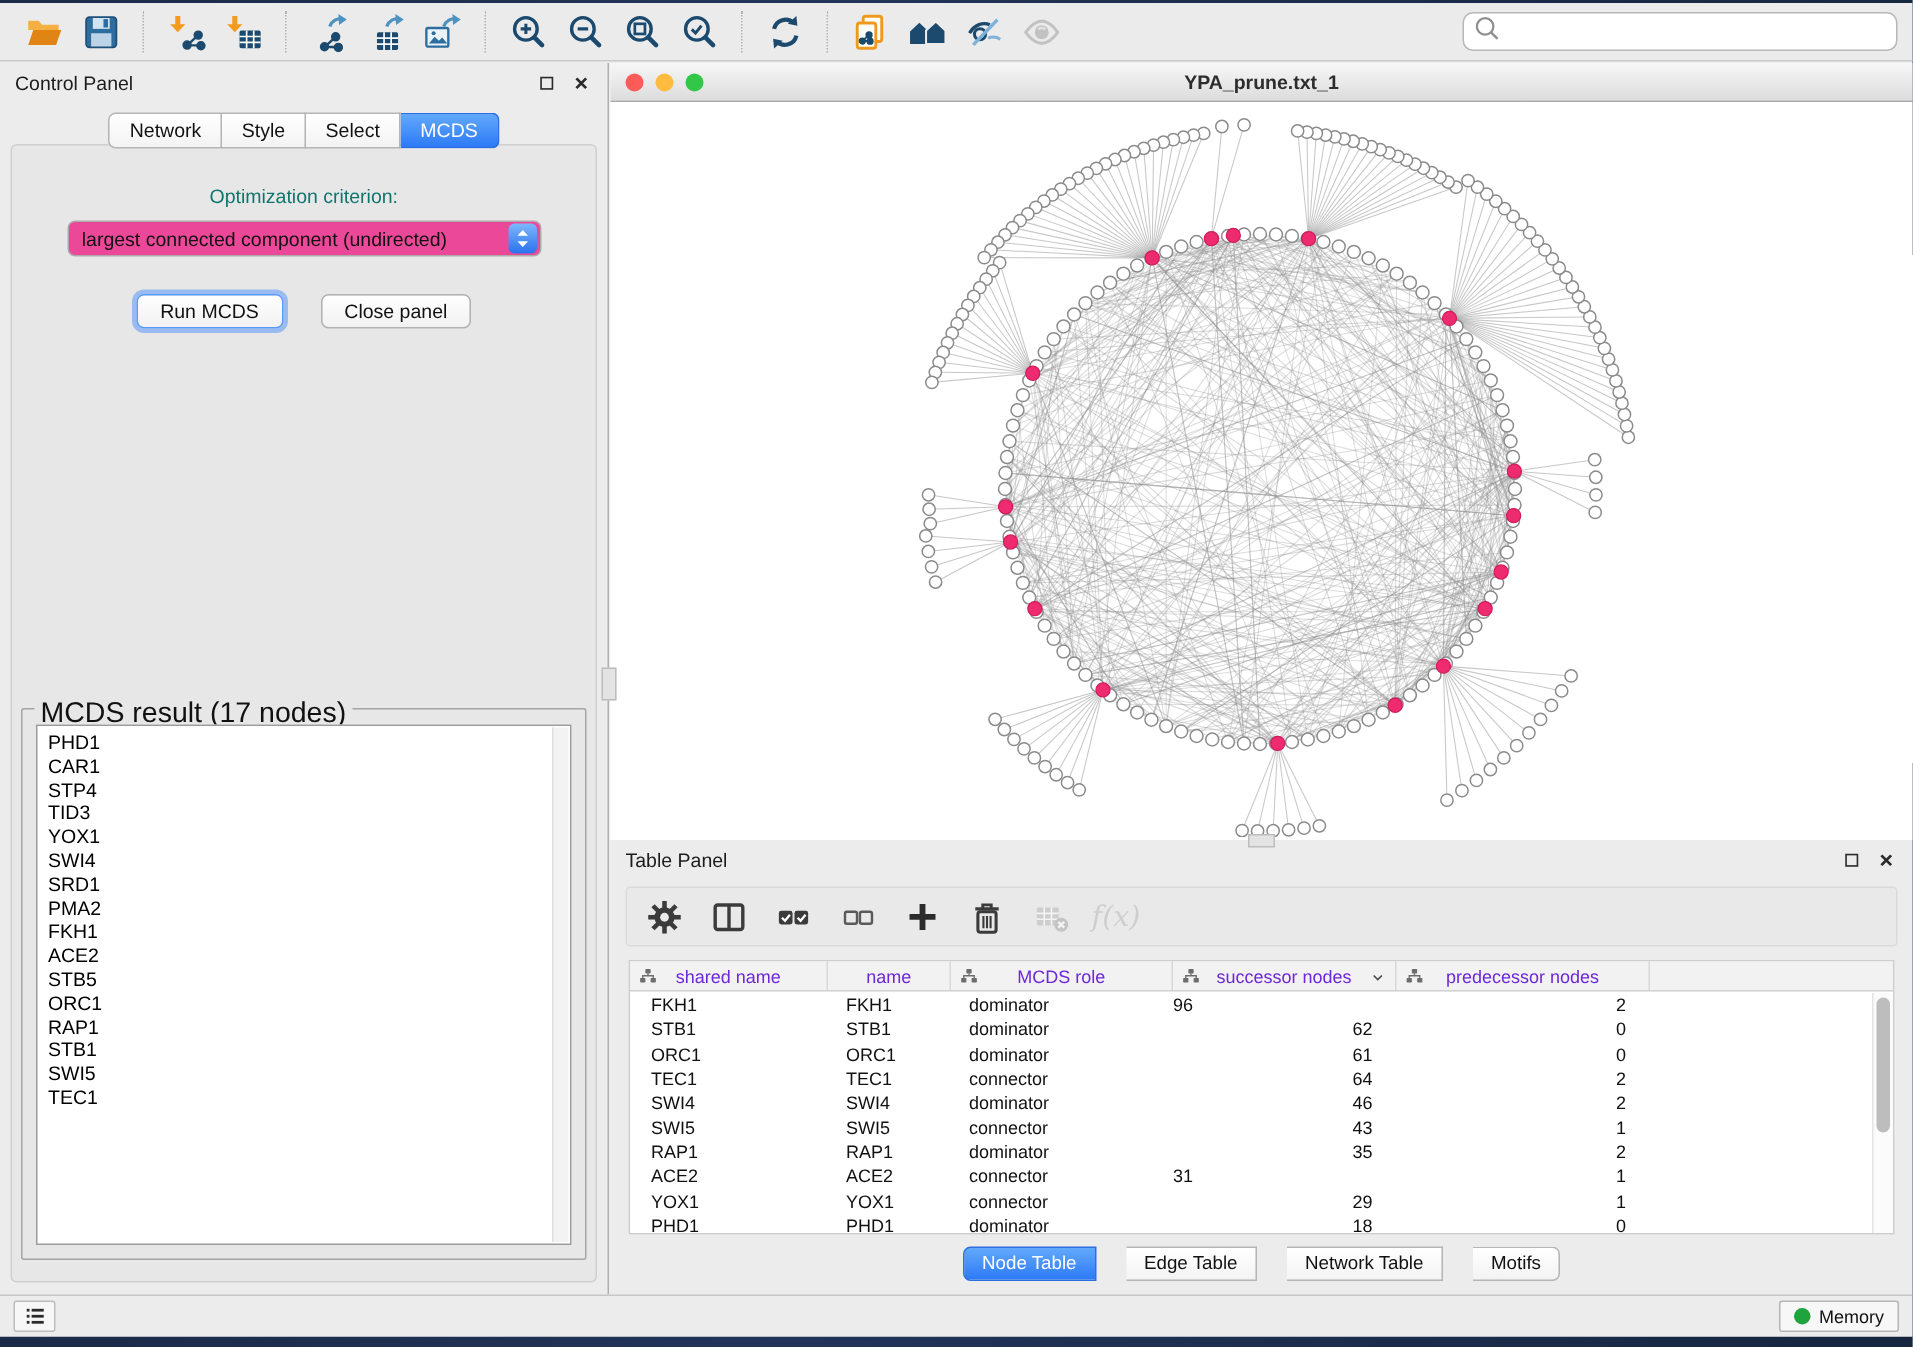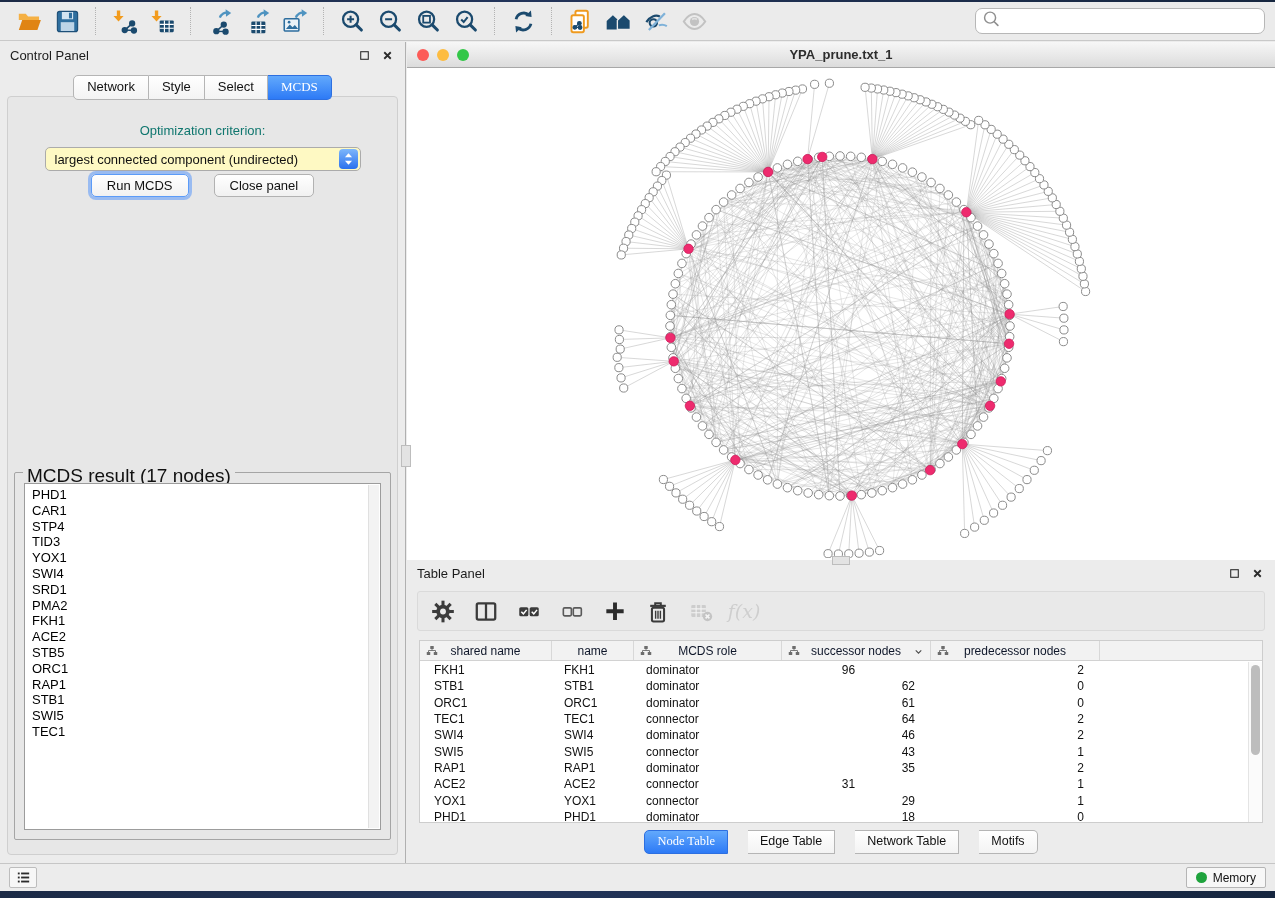--- a/index.html
+++ b/index.html
@@ -24,30 +24,30 @@
   .control-panel { position:absolute; top:40px; left:0; width:406px; bottom:28px;
                    background:#ececec; border-right:1px solid #b0b0b0; }
   .panel-head { height:26px; display:flex; align-items:center; padding:0 10px; font-size:13px; color:#1c1c1c; }
   .panel-head .ph-icons { margin-left:auto; display:flex; gap:8px; }
   .panel-head .ph-icons span { width:15px; height:15px; display:flex; align-items:center; justify-content:center; cursor:pointer; }
   .cp-tabs { position:absolute; top:33px; left:0; width:100%; display:flex; justify-content:center; z-index:2; }
   .seg-tab { padding:3px 13px 4px; font-size:13px; background:linear-gradient(#ffffff,#f3f3f3);
              border:1px solid #b5b5b5; border-left:none; color:#111; cursor:pointer; }
   .seg-tab:first-child { border-left:1px solid #b5b5b5; border-radius:5px 0 0 5px; }
   .seg-tab:last-child { border-radius:0 5px 5px 0; }
-  .seg-tab.active { background:linear-gradient(#62a9fc,#2d7af6); color:#fff; border-color:#2d6fe0;font-family:Liberation Serif, serif; }
+  .seg-tab.active { background:linear-gradient(#62a9fc,#2d7af6); color:#fff; border-color:#2d6fe0; }
   .cp-body { position:absolute; top:54px; left:7px; right:7px; bottom:8px; background:#e7e7e7;
              border:1px solid #cfcfcf; border-radius:4px; }
   .opt-label { margin-top:26px; text-align:center; font-size:13px; color:#0f766e; }
-  .cp-select { margin:9px auto 0; width:316px; height:24px; background:#fef9c3; border:1px solid #ababab;
+  .cp-select { margin:9px auto 0; width:316px; height:24px; background:#ec4899; border:1px solid #ababab;
                border-radius:5px; display:flex; align-items:center; cursor:pointer; }
   .cp-select .sel-text { flex:1; font-size:13px; padding:0 9px; color:#111; white-space:nowrap; }
   .stepper { width:19px; height:20px; margin-right:2px; border-radius:4px;
              background:linear-gradient(#7db7fb,#2a71ee); display:flex; align-items:center; justify-content:center; }
-  .btn-row { margin-top:3px; display:flex; justify-content:center; gap:25px; }
+  .btn-row { margin-top:25px; display:flex; justify-content:center; gap:25px; }
   .mac-btn { height:23px; padding:0 15px; font-size:13px; color:#111; background:linear-gradient(#ffffff,#f1f1f1);
              border:1px solid #b2b2b2; border-radius:5px; cursor:pointer; }
   .mac-btn.focused { box-shadow:0 0 0 3px rgba(89,152,250,.55); border-color:#5b9bf8; }
   .mcds-fieldset { position:absolute; left:6px; right:6px; top:375px; bottom:14px;
                    border:1px solid #a5a5a5; border-radius:2px; }
   .mcds-legend { position:absolute; top:-8px; left:8px; background:#e7e7e7; padding:0 4px; font-size:19px; color:#111; }
   .mcds-list { position:absolute; inset:10px 9px 9px 9px; background:#fff; border:1px solid #9c9c9c;
                padding:3px 0 0 7px; font-size:13px; line-height:15.8px; color:#000; overflow:hidden; }
   .mcds-scroll { position:absolute; top:1px; bottom:1px; right:1px; width:11px; background:#f3f3f3; border-left:1px solid #e0e0e0; }
 
@@ -66,21 +66,21 @@
 
   
   .table-panel { position:absolute; top:558px; left:407px; right:0; bottom:28px; background:#ececec; }
   .tp-toolbar { margin:5px 10px 0; height:40px; background:#e9e9e9; border:1px solid #dadada; border-radius:3px;
                 display:flex; align-items:center; padding:0 12px; gap:17px; }
   .tp-tool { width:26px; height:26px; display:flex; align-items:center; justify-content:center; cursor:pointer; }
   .fx-label { font-family:"DejaVu Serif", serif; font-style:italic; font-size:19px; color:#b5b5b5; }
   .tp-table { position:absolute; top:80px; left:12px; right:12px; height:183px; background:#fff;
               border:1px solid #cdcdcd; }
   .thead { display:flex; height:20px; background:#f2f2f2; border-bottom:1px solid #d2d2d2; }
-  .th { position:relative; display:flex; align-items:center; justify-content:center; font-size:12px; color:#0f172a;
+  .th { position:relative; display:flex; align-items:center; justify-content:center; font-size:12px; color:#6d28d9;
         border-right:1px solid #d8d8d8; cursor:pointer; }
   .th .col-icon { position:absolute; left:6px; top:4px; }
   .th .sort-ind { position:absolute; right:6px; top:5px; }
   .tbody { position:absolute; top:21px; left:0; right:14px; bottom:0; overflow:hidden; }
   .tr { display:flex; height:16.3px; align-items:center; cursor:default; }
   .td { font-size:12px; color:#111; white-space:nowrap; }
   .vscroll { position:absolute; top:21px; right:0; bottom:0; width:14px; background:#fbfbfb; border-left:1px solid #e4e4e4; }
   .vthumb { position:absolute; top:3px; left:2px; right:2px; height:90px; background:#bdbdbd; border-radius:6px; cursor:pointer; }
   .tp-tabs { position:absolute; bottom:9px; left:0; width:100%; display:flex; justify-content:center;gap:20px; }
   .tp-tabs .seg-tab { font-size:12.5px; padding:3px 12px 4px; }
@@ -1339,21 +1339,21 @@
                 </svg></span>
               <span>predecessor nodes</span>
             </div>
             <div class="th" style="flex: 1 1 0%; border-right: none;"></div>
           </div>
         <div class="tbody" id="tbody">
             <div class="tr">
               <div class="td" style="width: 132px; padding-left: 14px;">FKH1</div>
               <div class="td" style="width: 82px; padding-left: 12px;">FKH1</div>
               <div class="td" style="width: 148px; padding-left: 12px;">dominator</div>
-              <div class="td" style="width: 149px; text-align: center; padding-right: 16px;">96</div>
+              <div class="td" style="width: 149px; text-align: left; padding-right: 16px;">96</div>
               <div class="td" style="width: 169px; text-align: right; padding-right: 16px;">2</div>
             </div>
             <div class="tr">
               <div class="td" style="width: 132px; padding-left: 14px;">STB1</div>
               <div class="td" style="width: 82px; padding-left: 12px;">STB1</div>
               <div class="td" style="width: 148px; padding-left: 12px;">dominator</div>
               <div class="td" style="width: 149px; text-align: right; padding-right: 16px;">62</div>
               <div class="td" style="width: 169px; text-align: right; padding-right: 16px;">0</div>
             </div>
             <div class="tr">
@@ -1388,21 +1388,21 @@
               <div class="td" style="width: 132px; padding-left: 14px;">RAP1</div>
               <div class="td" style="width: 82px; padding-left: 12px;">RAP1</div>
               <div class="td" style="width: 148px; padding-left: 12px;">dominator</div>
               <div class="td" style="width: 149px; text-align: right; padding-right: 16px;">35</div>
               <div class="td" style="width: 169px; text-align: right; padding-right: 16px;">2</div>
             </div>
             <div class="tr">
               <div class="td" style="width: 132px; padding-left: 14px;">ACE2</div>
               <div class="td" style="width: 82px; padding-left: 12px;">ACE2</div>
               <div class="td" style="width: 148px; padding-left: 12px;">connector</div>
-              <div class="td" style="width: 149px; text-align: center; padding-right: 16px;">31</div>
+              <div class="td" style="width: 149px; text-align: left; padding-right: 16px;">31</div>
               <div class="td" style="width: 169px; text-align: right; padding-right: 16px;">1</div>
             </div>
             <div class="tr">
               <div class="td" style="width: 132px; padding-left: 14px;">YOX1</div>
               <div class="td" style="width: 82px; padding-left: 12px;">YOX1</div>
               <div class="td" style="width: 148px; padding-left: 12px;">connector</div>
               <div class="td" style="width: 149px; text-align: right; padding-right: 16px;">29</div>
               <div class="td" style="width: 169px; text-align: right; padding-right: 16px;">1</div>
             </div>
             <div class="tr">

